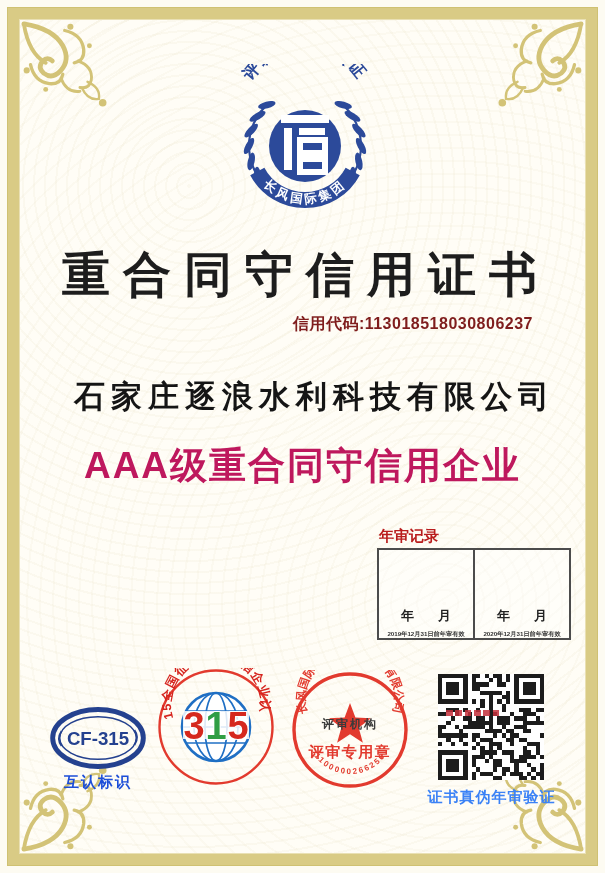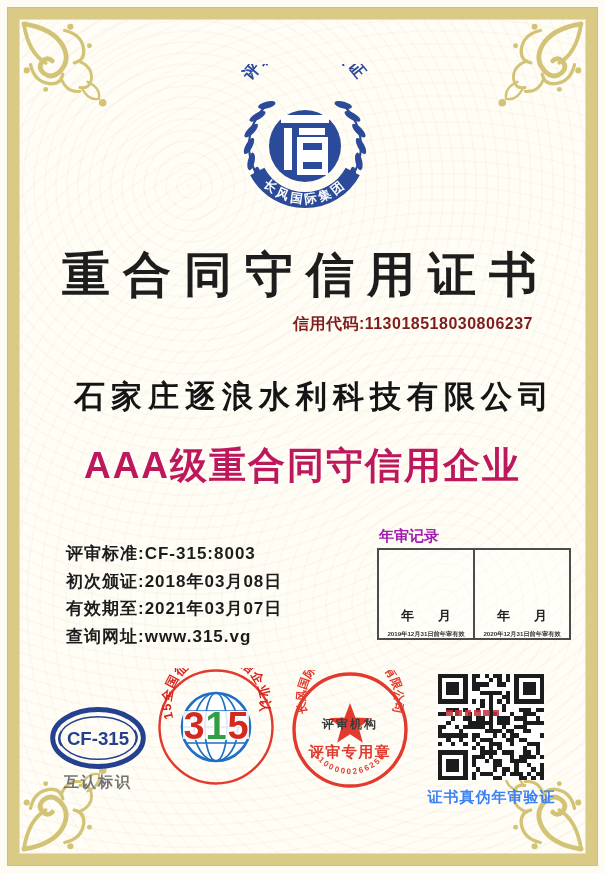--- a/index.html
+++ b/index.html
@@ -21,32 +21,32 @@
     font-size:48px;font-weight:900;color:#1d1d1d;letter-spacing:13px;padding-left:7px;font-family:Liberation Mono, monospace;}
   .credit-code{position:absolute;right:72px;top:314px;font-size:16px;font-weight:700;
     color:#7f1d1d;letter-spacing:.5px;}
   .company{position:absolute;left:0;right:0;top:376px;text-align:center;
     font-size:31px;font-weight:900;color:#151515;letter-spacing:6px;padding-left:24px;}
   .rating{position:absolute;left:0;right:0;top:441px;text-align:center;
     font-size:37px;font-weight:900;color:#be185d;letter-spacing:2px;}
   .details{position:absolute;left:66px;top:540px;font-size:17px;font-weight:700;
     color:#1c1c1c;letter-spacing:1px;}
   .detail-line{height:27.6px;display:flex;align-items:center;}
-  .review-title{position:absolute;left:379px;top:527px;font-size:15px;font-weight:700;color:#a21caf;text-align:center;}
+  .review-title{position:absolute;left:379px;top:527px;font-size:15px;font-weight:700;color:#b91c1c;text-align:center;}
   .review-box{position:absolute;left:377px;top:548px;width:194px;height:92px;
     border:2px solid #4c4c4c;display:flex;box-sizing:border-box;background:rgba(255,255,255,.4);}
   .review-cell{flex:1;position:relative;}
   .review-cell:first-child{border-right:2px solid #4c4c4c;}
   .ym{position:absolute;bottom:13px;left:0;right:0;display:flex;justify-content:center;
     gap:24px;font-size:13px;font-weight:700;color:#222;}
   .note{position:absolute;bottom:0;left:50%;transform:translateX(-50%) scale(.62);
     transform-origin:50% 100%;font-size:10px;font-weight:700;color:#333;white-space:nowrap;}
   .cf-oval{position:absolute;left:47px;top:706px;width:102px;height:64px;}
   .mutual{position:absolute;left:42px;top:773px;width:112px;text-align:center;
-    font-size:15px;font-weight:700;color:#737373;letter-spacing:2px;}
+    font-size:15px;font-weight:700;color:#1d4ed8;letter-spacing:2px;}
   .globe{position:absolute;left:157px;top:668px;width:118px;height:118px;}
   .seal{position:absolute;left:290px;top:670px;width:120px;height:120px;}
   .qr{position:absolute;left:438px;top:674px;width:106px;height:106px;}
   .qr-caption{position:absolute;left:419px;top:788px;width:145px;text-align:center;
     font-size:15px;font-weight:700;color:#3b82f6;letter-spacing:1px;}
   svg text{font-family:"Liberation Sans","DejaVu Sans",sans-serif;}
 </style>
 </head>
 <body>
 
@@ -133,26 +133,20 @@
     <text font-size="12.5" font-weight="bold" fill="#ffffff" letter-spacing="3">
       <textPath href="#ribbonTextPath" startOffset="50%" text-anchor="middle">长风国际集团</textPath>
     </text>
   </svg>
 
   <div class="cert-title">重合同守信用证书</div>
   <div class="credit-code">信用代码:113018518030806237</div>
   <div class="company">石家庄逐浪水利科技有限公司</div>
   <div class="rating">AAA级重合同守信用企业</div>
 
-  <div class="details">
-    <div class="detail-line">评审标准:CF-315:8003</div>
-    <div class="detail-line">初次颁证:2018年03月08日</div>
-    <div class="detail-line">有效期至:2021年03月07日</div>
-    <div class="detail-line">查询网址:www.315.vg</div>
-  </div>
 
   <div class="review-title">年审记录</div>
   <div class="review-box">
     <div class="review-cell">
       <div class="ym">
         <span>年</span>
         <span>月</span>
       </div>
       <div class="note">2019年12月31日前年审有效</div>
     </div>

